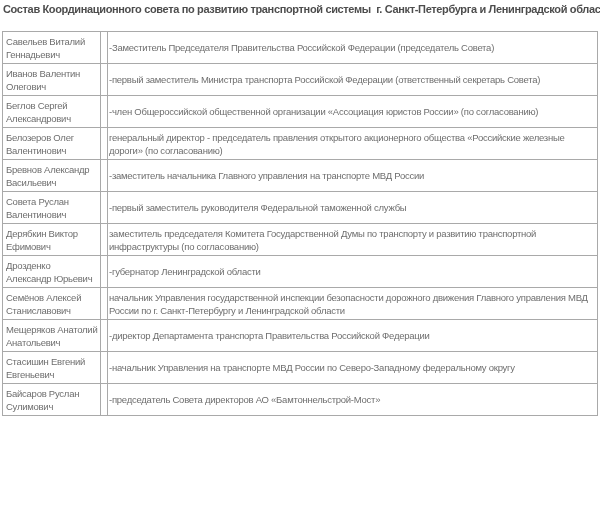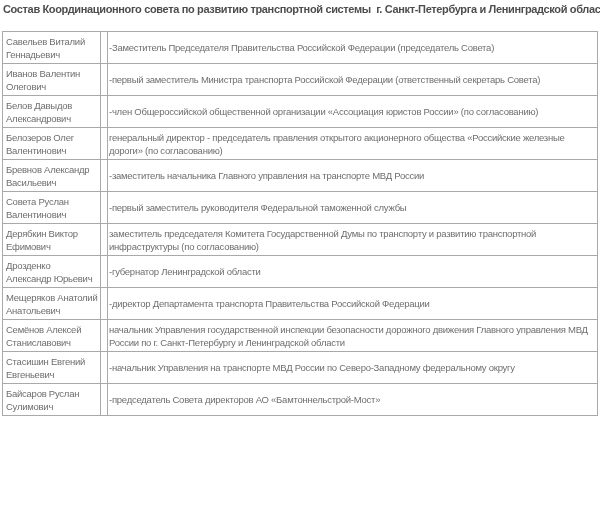--- a/index.html
+++ b/index.html
@@ -67,21 +67,21 @@
         <td class="name-cell">Савельев Виталий Геннадьевич</td>
         <td class="dash-cell"></td>
         <td class="position-cell">-Заместитель Председателя Правительства Российской Федерации (председатель Совета)</td>
       </tr>
       <tr>
         <td class="name-cell">Иванов Валентин Олегович</td>
         <td class="dash-cell"></td>
         <td class="position-cell">-первый заместитель Министра транспорта Российской Федерации (ответственный секретарь Совета)</td>
       </tr>
       <tr>
-        <td class="name-cell">Белов Давыдов Александрович</td>
+        <td class="name-cell">Беглов Сергей Александрович</td>
         <td class="dash-cell"></td>
         <td class="position-cell">-член Общероссийской общественной организации «Ассоциация юристов России» (по согласованию)</td>
       </tr>
       <tr>
         <td class="name-cell">Белозеров Олег Валентинович</td>
         <td class="dash-cell"></td>
         <td class="position-cell">генеральный директор - председатель правления открытого акционерного общества «Российские железные дороги» (по согласованию)</td>
       </tr>
       <tr>
         <td class="name-cell">Бревнов Александр Васильевич</td>
@@ -97,28 +97,28 @@
         <td class="name-cell">Дерябкин Виктор Ефимович</td>
         <td class="dash-cell"></td>
         <td class="position-cell">заместитель председателя Комитета Государственной Думы по транспорту и развитию транспортной инфраструктуры (по согласованию)</td>
       </tr>
       <tr>
         <td class="name-cell">Дрозденко Александр Юрьевич</td>
         <td class="dash-cell"></td>
         <td class="position-cell">-губернатор Ленинградской области</td>
       </tr>
       <tr>
+        <td class="name-cell">Семёнов Алексей Станиславович</td>
+        <td class="dash-cell"></td>
+        <td class="position-cell">начальник Управления государственной инспекции безопасности дорожного движения Главного управления МВД России по г. Санкт-Петербургу и Ленинградской области</td>
+      </tr>
+      <tr>
         <td class="name-cell">Мещеряков Анатолий Анатольевич</td>
         <td class="dash-cell"></td>
         <td class="position-cell">-директор Департамента транспорта Правительства Российской Федерации</td>
-      </tr>
-      <tr>
-        <td class="name-cell">Семёнов Алексей Станиславович</td>
-        <td class="dash-cell"></td>
-        <td class="position-cell">начальник Управления государственной инспекции безопасности дорожного движения Главного управления МВД России по г. Санкт-Петербургу и Ленинградской области</td>
       </tr>
       <tr>
         <td class="name-cell">Стасишин Евгений Евгеньевич</td>
         <td class="dash-cell"></td>
         <td class="position-cell">-начальник Управления на транспорте МВД России по Северо-Западному федеральному округу</td>
       </tr>
       <tr>
         <td class="name-cell">Байсаров Руслан Сулимович</td>
         <td class="dash-cell"></td>
         <td class="position-cell">-председатель Совета директоров АО «Бамтоннельстрой-Мост»</td>

